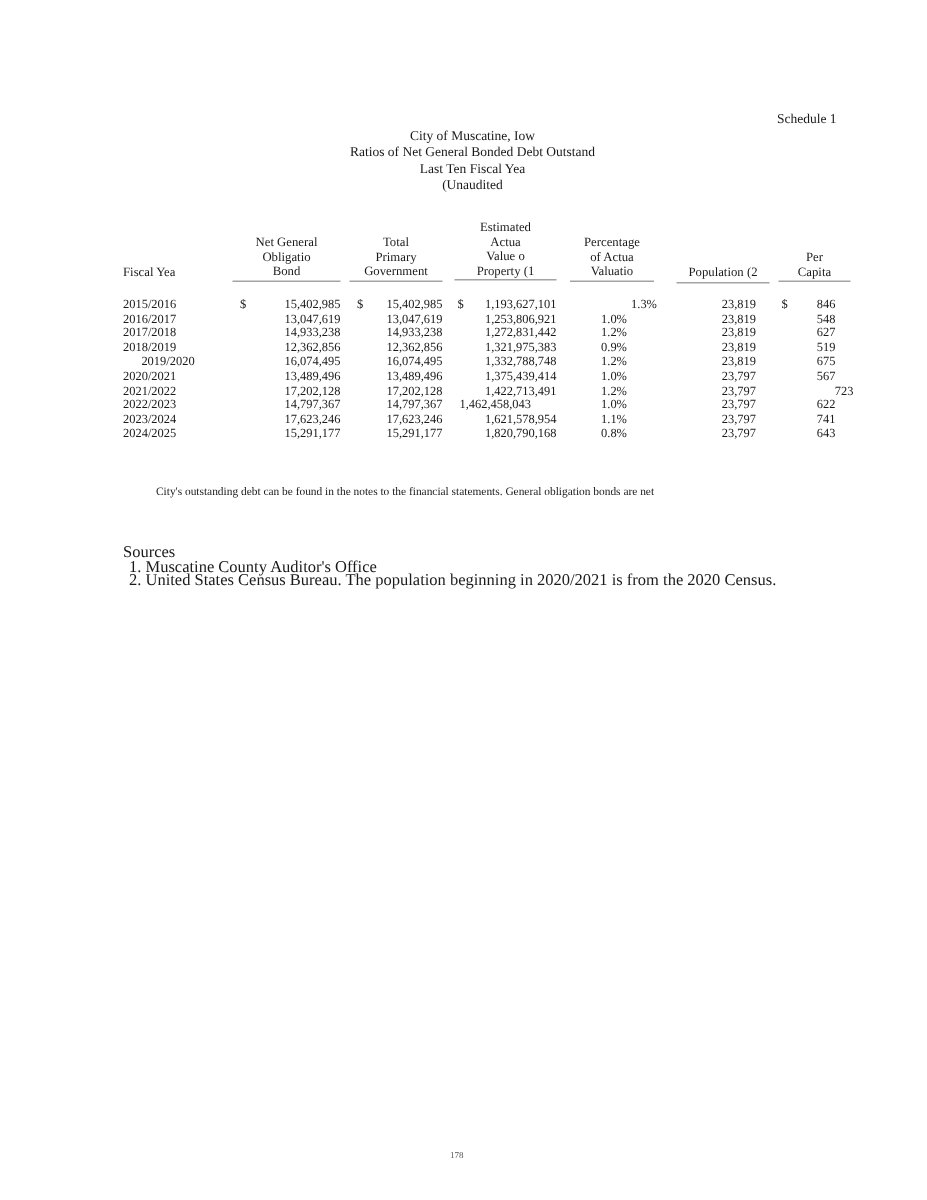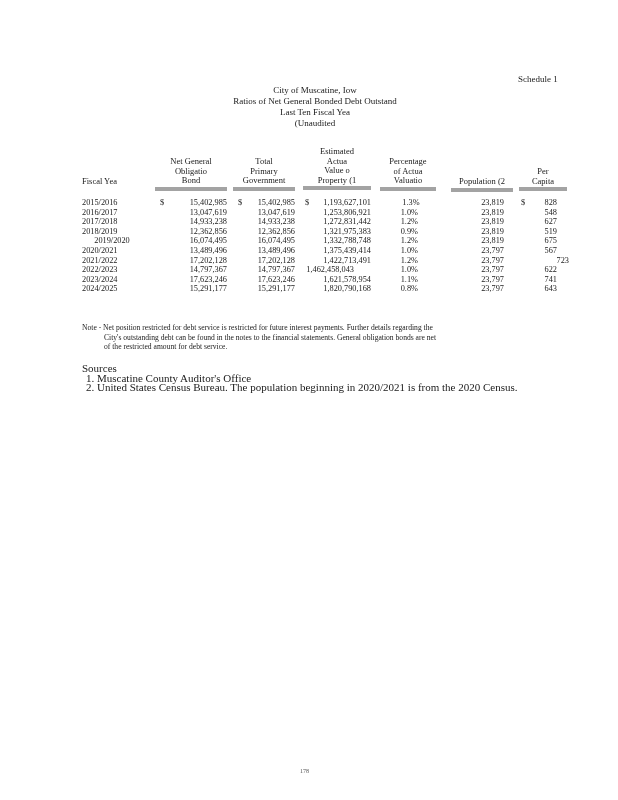--- a/index.html
+++ b/index.html
@@ -2,21 +2,21 @@
 <html><head>
 <meta charset="utf-8">
 <style>
   html, body { margin:0; padding:0; background:#ffffff; }
   body { width:618px; height:800px; position:relative; overflow:hidden;
          font-family:"Liberation Serif", "DejaVu Serif", serif; color:#1a1a1a; }
   .abs { position:absolute; }
   .schedule { left:518px; top:74px; font-size:9px; }
   .title { left:200px; width:230px; text-align:center; font-size:9px; line-height:11px; }
   .hdr { position:absolute; font-size:8.5px; line-height:9.6px; text-align:center; }
-  .hdr .ul { border-bottom:4px solid #a3a3a3; padding-bottom:1px; }
+  .hdr .ul { border-bottom:1px solid #a3a3a3; padding-bottom:1px; }
   .rowtxt { position:absolute; font-size:8.3px; line-height:9.6px; }
   .note { left:82px; top:323px; width:400px; font-size:7.6px; line-height:9.5px; }
   .note .indent { padding-left:22px; display:block; }
   .sources { left:82px; top:364px; font-size:11px; line-height:9.5px; }
   .pageno { left:300px; top:768px; font-size:6px; color:#555; }
 </style>
 </head>
 <body>
 
 <div class="abs schedule">Schedule 1</div>
@@ -57,23 +57,23 @@
   <div>Per</div>
   <div class="ul">Capita</div>
 </div>
 
 <div id="rows">
     <div>
       <div class="rowtxt" style="left: 82px; top: 198px; width: 60px; text-align: left;">2015/2016</div>
       <div class="rowtxt" style="left: 160px; top: 198px; width: 67px; text-align: right;">15,402,985</div>
       <div class="rowtxt" style="left: 235px; top: 198px; width: 60px; text-align: right;">15,402,985</div>
       <div class="rowtxt" style="left: 303px; top: 198px; width: 68px; text-align: right;">1,193,627,101</div>
-      <div class="rowtxt" style="left: 392px; top: 198px; width: 38px; text-align: center;">1.3%</div>
+      <div class="rowtxt" style="left: 400px; top: 198px; width: 38px; text-align: right;">1.3%</div>
       <div class="rowtxt" style="left: 451px; top: 198px; width: 53px; text-align: right;">23,819</div>
-      <div class="rowtxt" style="left: 519px; top: 198px; width: 38px; text-align: right;">828</div>
+      <div class="rowtxt" style="left: 519px; top: 198px; width: 38px; text-align: right;">846</div>
       <div class="rowtxt" style="left: 160px; top: 198px;">$</div>
       <div class="rowtxt" style="left: 238px; top: 198px;">$</div>
       <div class="rowtxt" style="left: 305px; top: 198px;">$</div>
       <div class="rowtxt" style="left: 521px; top: 198px;">$</div>
     </div>
     <div>
       <div class="rowtxt" style="left: 82px; top: 207.6px; width: 60px; text-align: left;">2016/2017</div>
       <div class="rowtxt" style="left: 160px; top: 207.6px; width: 67px; text-align: right;">13,047,619</div>
       <div class="rowtxt" style="left: 235px; top: 207.6px; width: 60px; text-align: right;">13,047,619</div>
       <div class="rowtxt" style="left: 303px; top: 207.6px; width: 68px; text-align: right;">1,253,806,921</div>
@@ -149,23 +149,21 @@
       <div class="rowtxt" style="left: 160px; top: 284.4px; width: 67px; text-align: right;">15,291,177</div>
       <div class="rowtxt" style="left: 235px; top: 284.4px; width: 60px; text-align: right;">15,291,177</div>
       <div class="rowtxt" style="left: 303px; top: 284.4px; width: 68px; text-align: right;">1,820,790,168</div>
       <div class="rowtxt" style="left: 380px; top: 284.4px; width: 38px; text-align: right;">0.8%</div>
       <div class="rowtxt" style="left: 451px; top: 284.4px; width: 53px; text-align: right;">23,797</div>
       <div class="rowtxt" style="left: 519px; top: 284.4px; width: 38px; text-align: right;">643</div>
     </div>
   </div>
 
 <div class="abs note">
-  <span>Note - Net position restricted for debt service is restricted for future interest payments. Further details regarding the</span>
   <span class="indent">City's outstanding debt can be found in the notes to the financial statements. General obligation bonds are net</span>
-  <span class="indent">of the restricted amount for debt service.</span>
 </div>
 
 <div class="abs sources">
   <div>Sources</div>
   <div style="padding-left:4px">1.  Muscatine County Auditor's Office</div>
   <div style="padding-left:4px">2.  United States Census Bureau.  The population beginning in 2020/2021 is from the 2020 Census.</div>
 </div>
 
 <div class="abs pageno">178</div>
 

